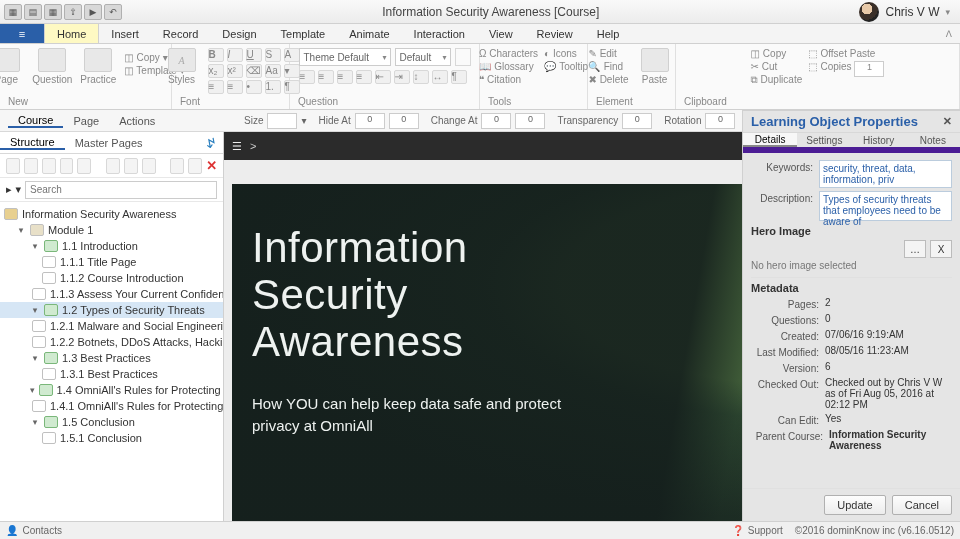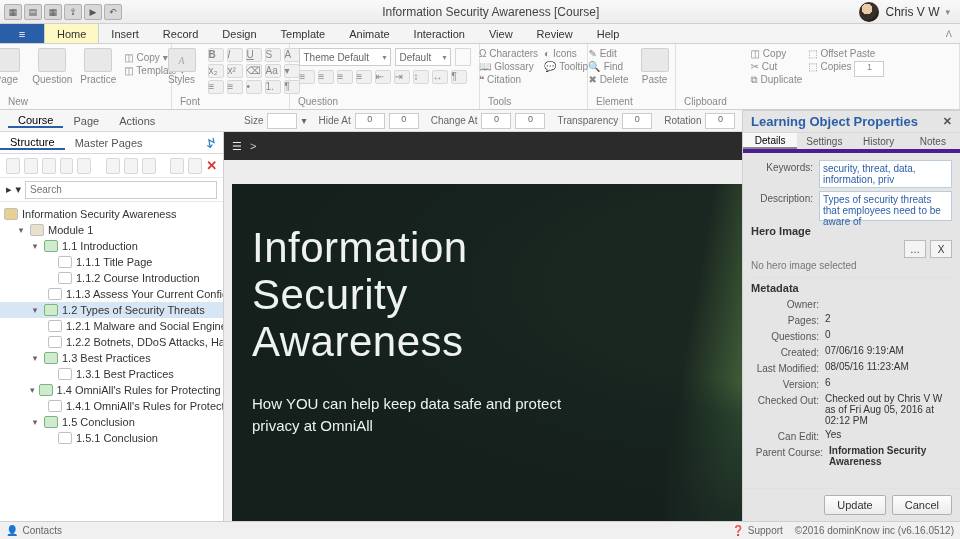--- a/index.html
+++ b/index.html
@@ -51,21 +51,21 @@
 .lp-toolbar .close{margin-left:auto;color:#d33;font-weight:bold;cursor:pointer;font-size:13px;}
 .lp-search{height:24px;display:flex;align-items:center;gap:4px;padding:0 6px;border-bottom:1px solid #e8e8e8;}
 .lp-search input{flex:1;height:18px;border:1px solid #ccc;padding:0 4px;font-size:10px;}
 .tree{flex:1;overflow:auto;padding:4px 0;}
 .tree-item{display:flex;align-items:center;gap:4px;padding:2px 4px;font-size:11px;color:#333;cursor:pointer;white-space:nowrap;}
 .tree-item .tw{width:10px;text-align:center;color:#666;font-size:9px;}
 .tree-item .icn{width:14px;height:12px;border:1px solid #c0c0c0;border-radius:2px;background:#fff;flex-shrink:0;}
 .tree-item .icn.folder{background:#e8e0c8;}
 .tree-item .icn.green{background:#d0ead0;border-color:#7ab77a;}
 .tree-item.selected{background:#d6e6f5;}
-.ind1{padding-left:16px;} .ind2{padding-left:30px;} .ind3{padding-left:44px;}
+.ind1{padding-left:16px;} .ind2{padding-left:30px;} .ind3{padding-left:28px;}
 
 
 .canvas{flex:1;background:#ededed;display:flex;flex-direction:column;position:relative;}
 .canvas-topbar{height:28px;background:#2b2b2b;display:flex;align-items:center;padding:0 8px;gap:8px;}
 .canvas-topbar .hamb{color:#eee;cursor:pointer;}
 .canvas-topbar .crumb{color:#ccc;font-size:11px;}
 .canvas-topbar .devs{margin-left:auto;display:flex;gap:2px;}
 .dev{width:24px;height:20px;border:1px solid #555;background:#3a3a3a;display:flex;align-items:center;justify-content:center;color:#aaa;cursor:pointer;}
 .dev.active{background:#555;color:#fff;}
 .slide{flex:1;position:relative;overflow:hidden;margin:24px 8px 0 8px;background:#1a2a23;}
@@ -76,21 +76,21 @@
 }
 .slide-text{position:absolute;left:20px;top:40px;color:#eef2f0;}
 .slide-title{font-size:42px;font-weight:300;line-height:1.12;letter-spacing:0.5px;margin-bottom:28px;}
 .slide-sub{font-size:15px;font-weight:300;line-height:1.45;max-width:340px;}
 
 
 .rightpanel{width:218px;border-left:1px solid #d0d0d0;background:#e5e5e5;display:flex;flex-direction:column;font-size:11px;position:absolute;right:0;top:110px;bottom:18px;border-top:1px solid #d0d0d0; }
 .rp-header{height:22px;display:flex;align-items:center;justify-content:space-between;padding:0 8px;border-bottom:1px solid #d8d8d8; }
 .rp-header .title{color:#2a5fa8;font-size:13px;font-weight:600;}
 .rp-header .x{cursor:pointer;font-weight:bold;color:#555;}
-.rp-tabs{height:20px;display:flex;border-bottom:4px solid #4c1d95;}
+.rp-tabs{height:20px;display:flex;border-bottom:6px solid #4c1d95;}
 .rp-tab{flex:1;display:flex;align-items:center;justify-content:center;font-size:10px;color:#555;cursor:pointer;}
 .rp-tab.active{color:#000;border-bottom:2px solid #888;background:#f7f7f7;}
 .rp-body{flex:1;overflow:auto;padding:4px 8px 8px 8px;}
 .rp-row{display:flex;gap:6px;margin:3px 0;align-items:flex-start;}
 .rp-label{width:62px;text-align:right;color:#555;font-size:10px;padding-top:2px;}
 .rp-val{flex:1;font-size:10px;color:#333;}
 .rp-input{flex:1;border:1px solid #bcd;background:#fff;color:#2a5fa8;padding:2px 3px;font-size:10px;}
 .rp-section{font-weight:600;color:#333;margin:6px 0 3px 0;font-size:11px;border-top:1px solid #e0e0e0;padding-top:4px;}
 .rp-section.first{border-top:none;padding-top:0;margin-top:4px;}
 .rp-btns{display:flex;gap:6px;justify-content:flex-end;padding:6px 8px;border-top:1px solid #e0e0e0;}
@@ -437,24 +437,20 @@
       </div>
     <div class="rp-section first">Hero Image</div>
     <div class="hero-row" style="justify-content:flex-end;margin-bottom:2px;">
         <div class="hero-btn">…</div>
         <div class="hero-btn">X</div>
       </div>
     <div style="font-size:10px;color:#777;">No hero image selected</div>
     <div class="rp-section">Metadata</div>
     <div id="meta-rows">
         <div class="rp-row">
-          <div class="rp-label" style="width:68px;">Owner:</div>
-          <div class="rp-val"></div>
-        </div>
-        <div class="rp-row">
           <div class="rp-label" style="width:68px;">Pages:</div>
           <div class="rp-val">2</div>
         </div>
         <div class="rp-row">
           <div class="rp-label" style="width:68px;">Questions:</div>
           <div class="rp-val">0</div>
         </div>
         <div class="rp-row">
           <div class="rp-label" style="width:68px;">Created:</div>
           <div class="rp-val">07/06/16 9:19:AM</div>

